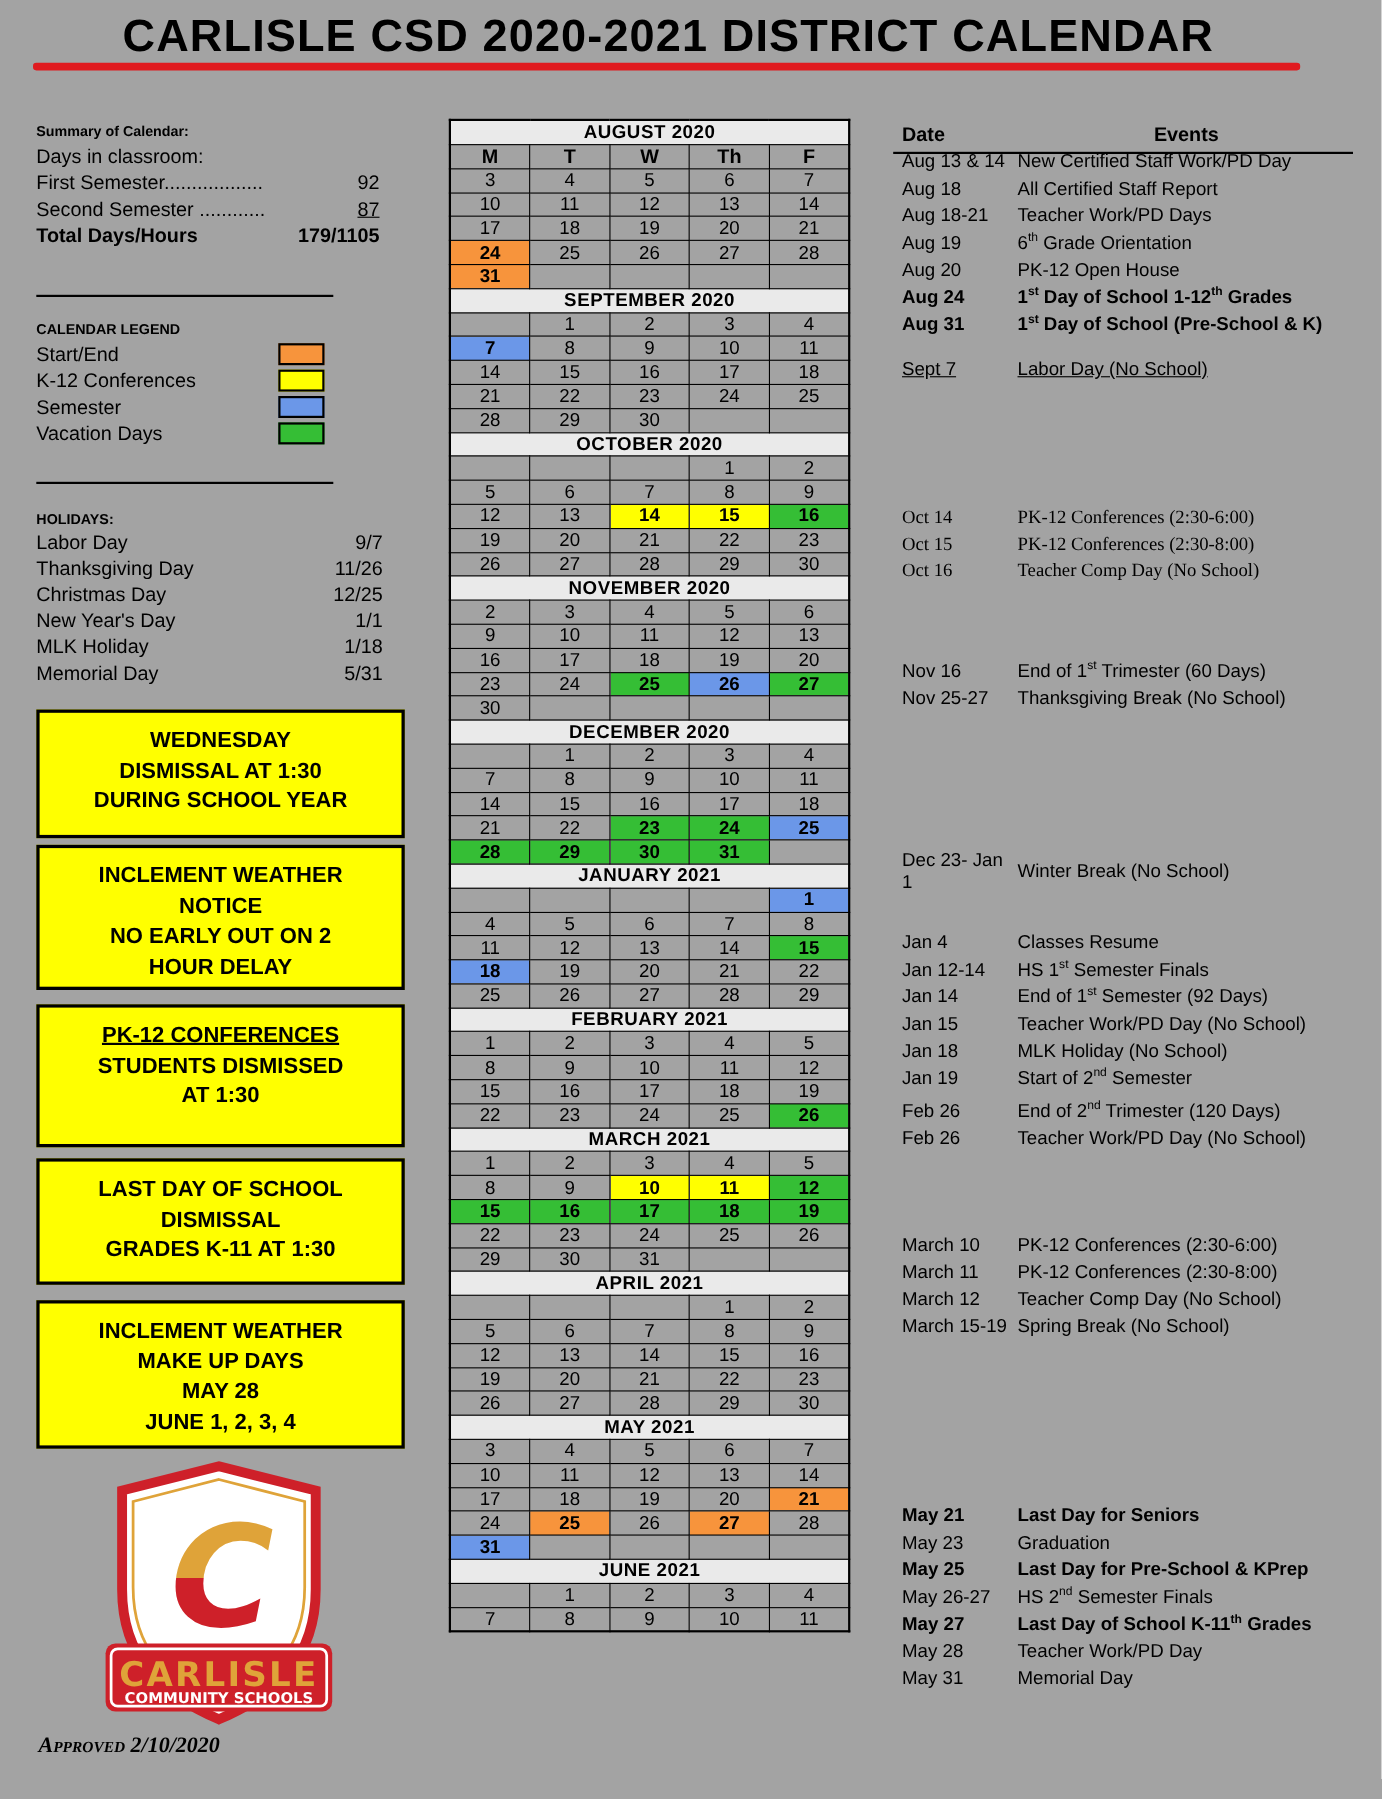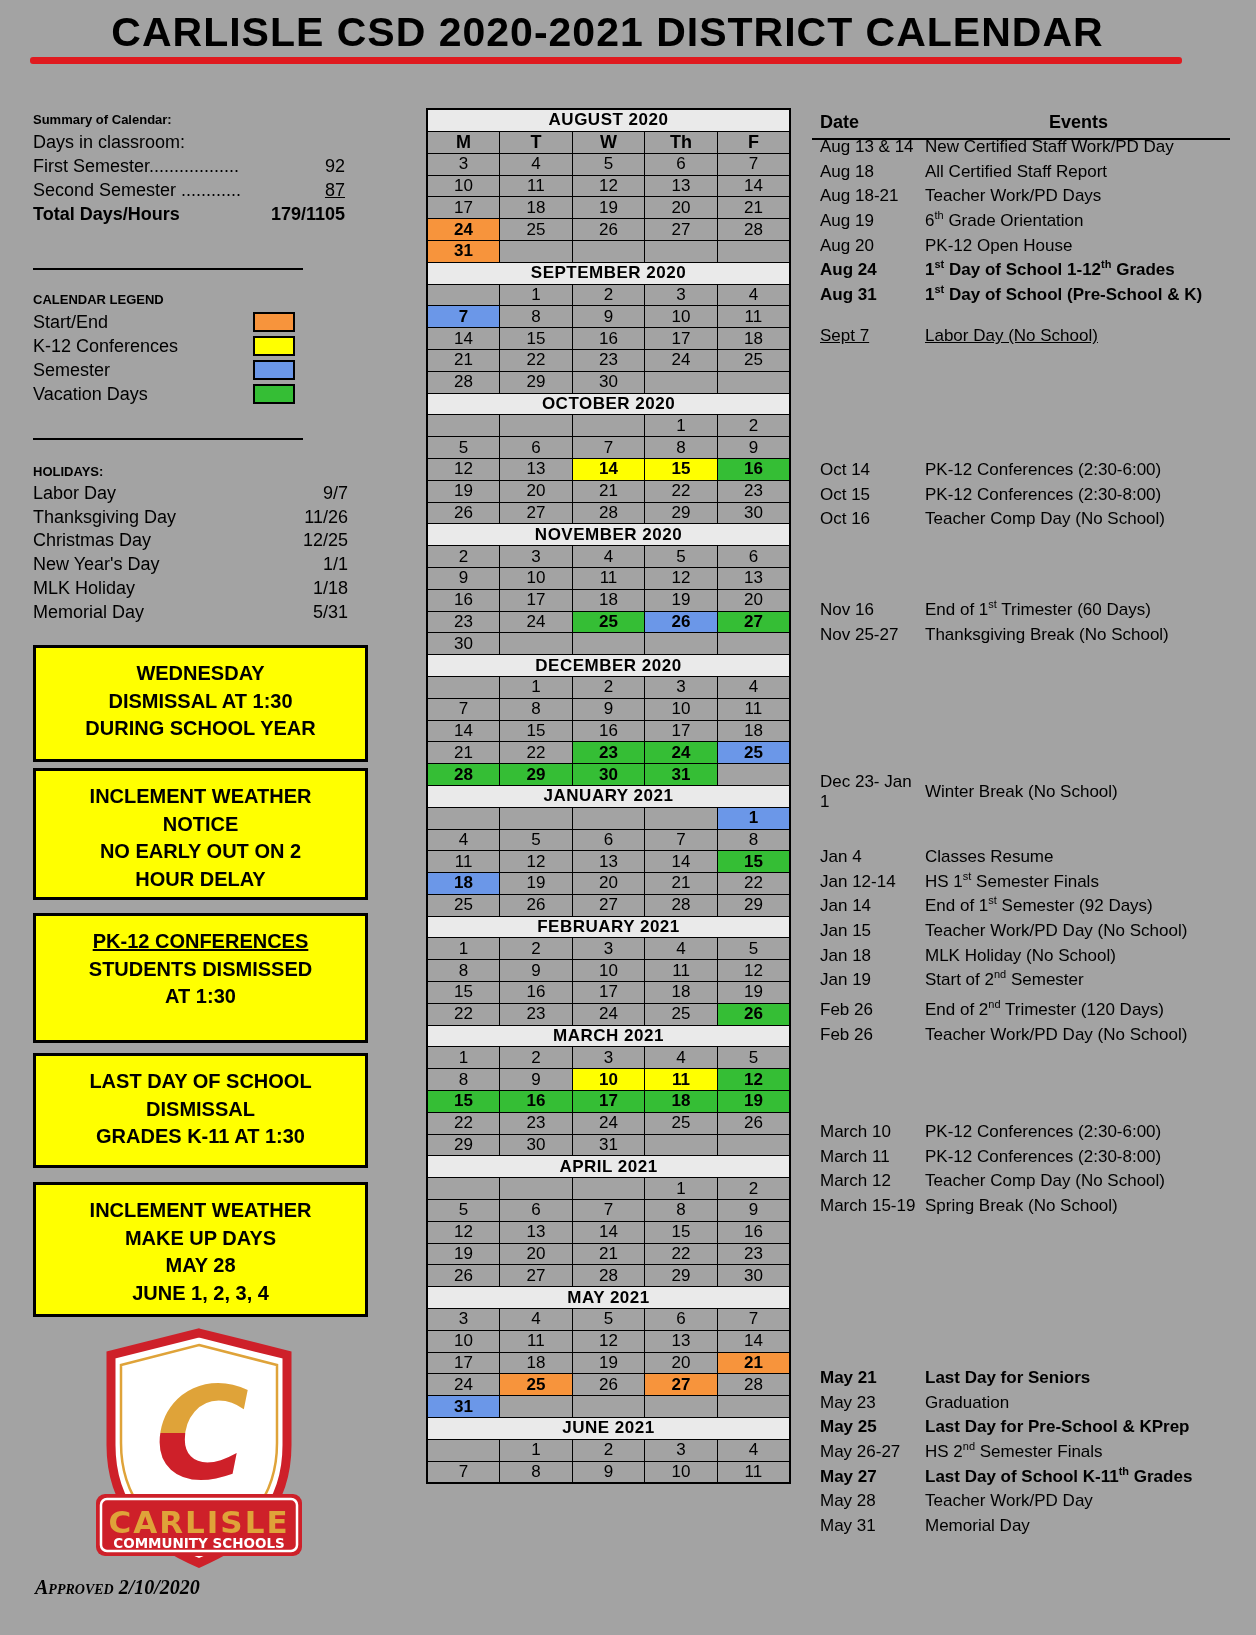--- a/index.html
+++ b/index.html
@@ -36,21 +36,21 @@
   .notice-2{top:913px;height:130px;}
   .notice-3{top:1053px;height:115px;}
   .notice-4{top:1182px;height:135px;}
   .notice-line.u{text-decoration:underline;}
 
   #logo{position:absolute;left:86px;top:1326px;}
   #approved{position:absolute;left:35px;top:1576px;font-family:"Liberation Serif",serif;
             font-style:italic;font-weight:bold;font-variant:small-caps;font-size:20px;}
 
   
-  #cal-table{position:absolute;left:426px;top:108px;width:365px;border-collapse:collapse;
+  #cal-table{position:absolute;left:408px;top:108px;width:365px;border-collapse:collapse;
              border:2.5px solid #000;table-layout:fixed;}
   #cal-table td{border:1.5px solid #000;height:20.8px;padding:0;text-align:center;
                 font-size:17px;overflow:hidden;}
   #cal-table td.mh{background:var(--month_header_bg);font-weight:bold;font-size:17px;letter-spacing:.5px;}
   #cal-table td.dh{font-weight:bold;font-size:18px;}
   #cal-table td.c{font-weight:bold;}
 
   
   #events-col{position:absolute;left:812px;top:0;width:420px;height:1635px;}
   #events-header{position:absolute;top:112px;left:0;width:100%;display:flex;font-size:18px;font-weight:bold;}
@@ -638,21 +638,21 @@
             <span class="evt-date">Aug 31</span>
             <span class="evt-text">1<sup>st</sup> Day of School (Pre-School &amp; K)</span>
           </div>
         </div>
         <div class="evt-group" style="top: 324px; text-decoration: underline;">
           <div class="evt-row">
             <span class="evt-date">Sept 7</span>
             <span class="evt-text">Labor Day (No School)</span>
           </div>
         </div>
-        <div class="evt-group" style="top: 458px;">
+        <div class="evt-group" style="top: 458px; font-family: Liberation Serif, serif;">
           <div class="evt-row">
             <span class="evt-date">Oct 14</span>
             <span class="evt-text">PK-12 Conferences (2:30-6:00)</span>
           </div>
           <div class="evt-row">
             <span class="evt-date">Oct 15</span>
             <span class="evt-text">PK-12 Conferences (2:30-8:00)</span>
           </div>
           <div class="evt-row">
             <span class="evt-date">Oct 16</span>

